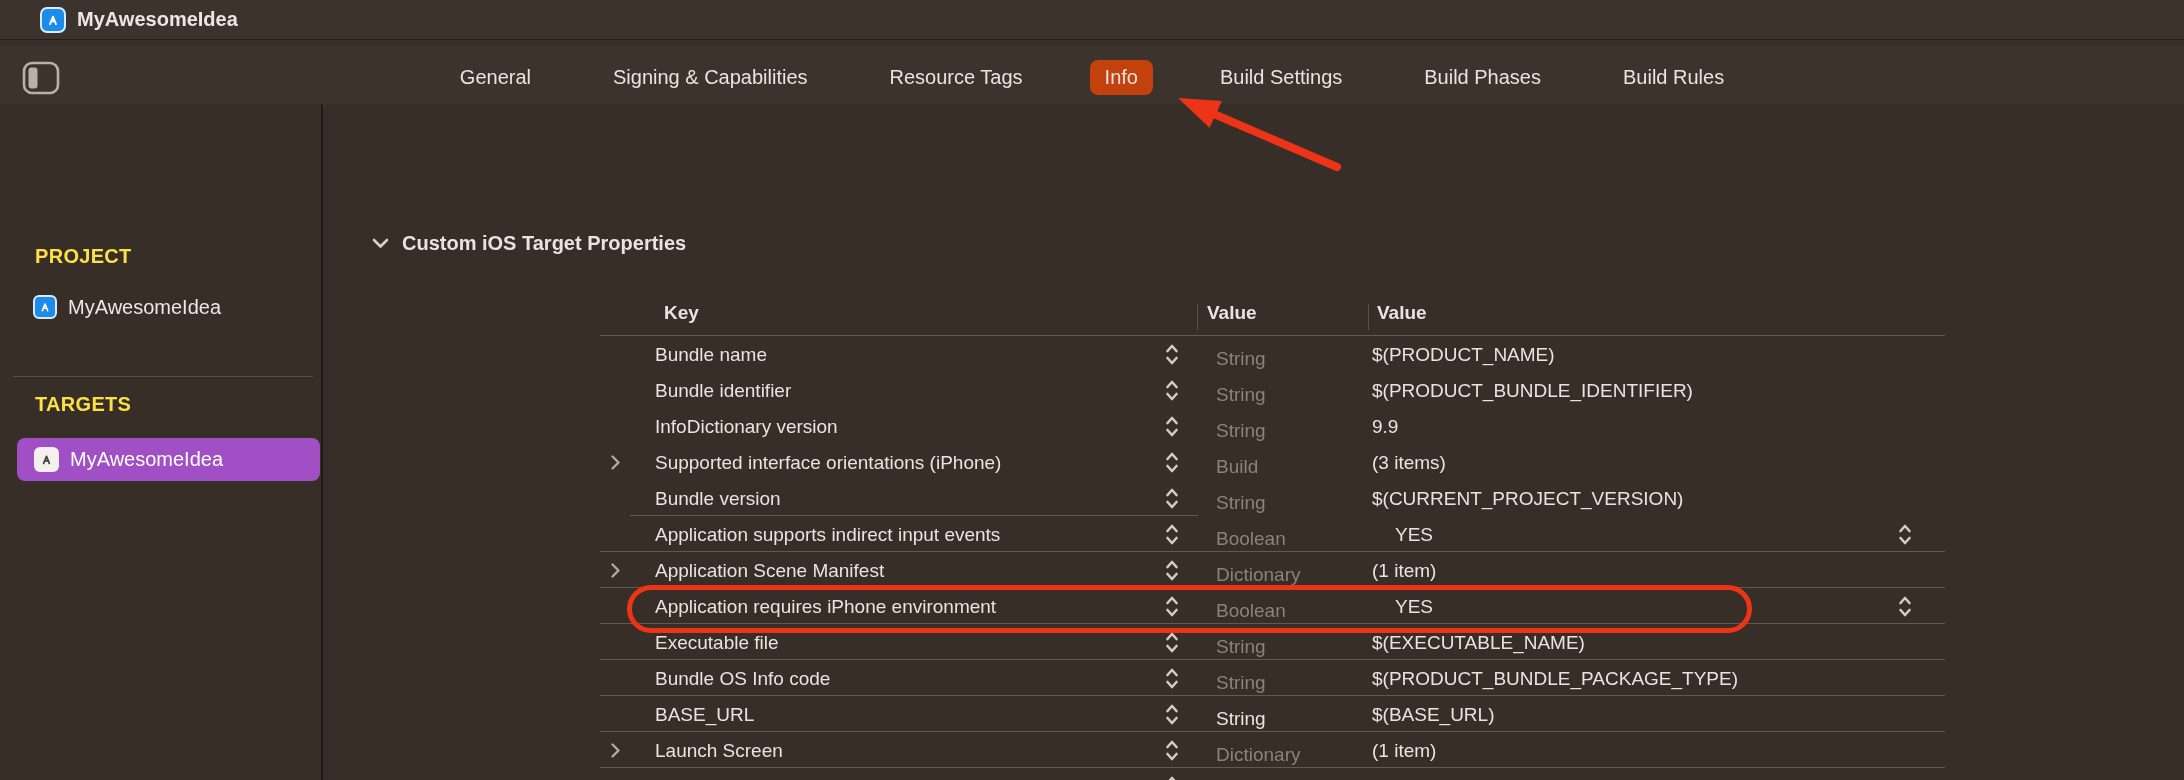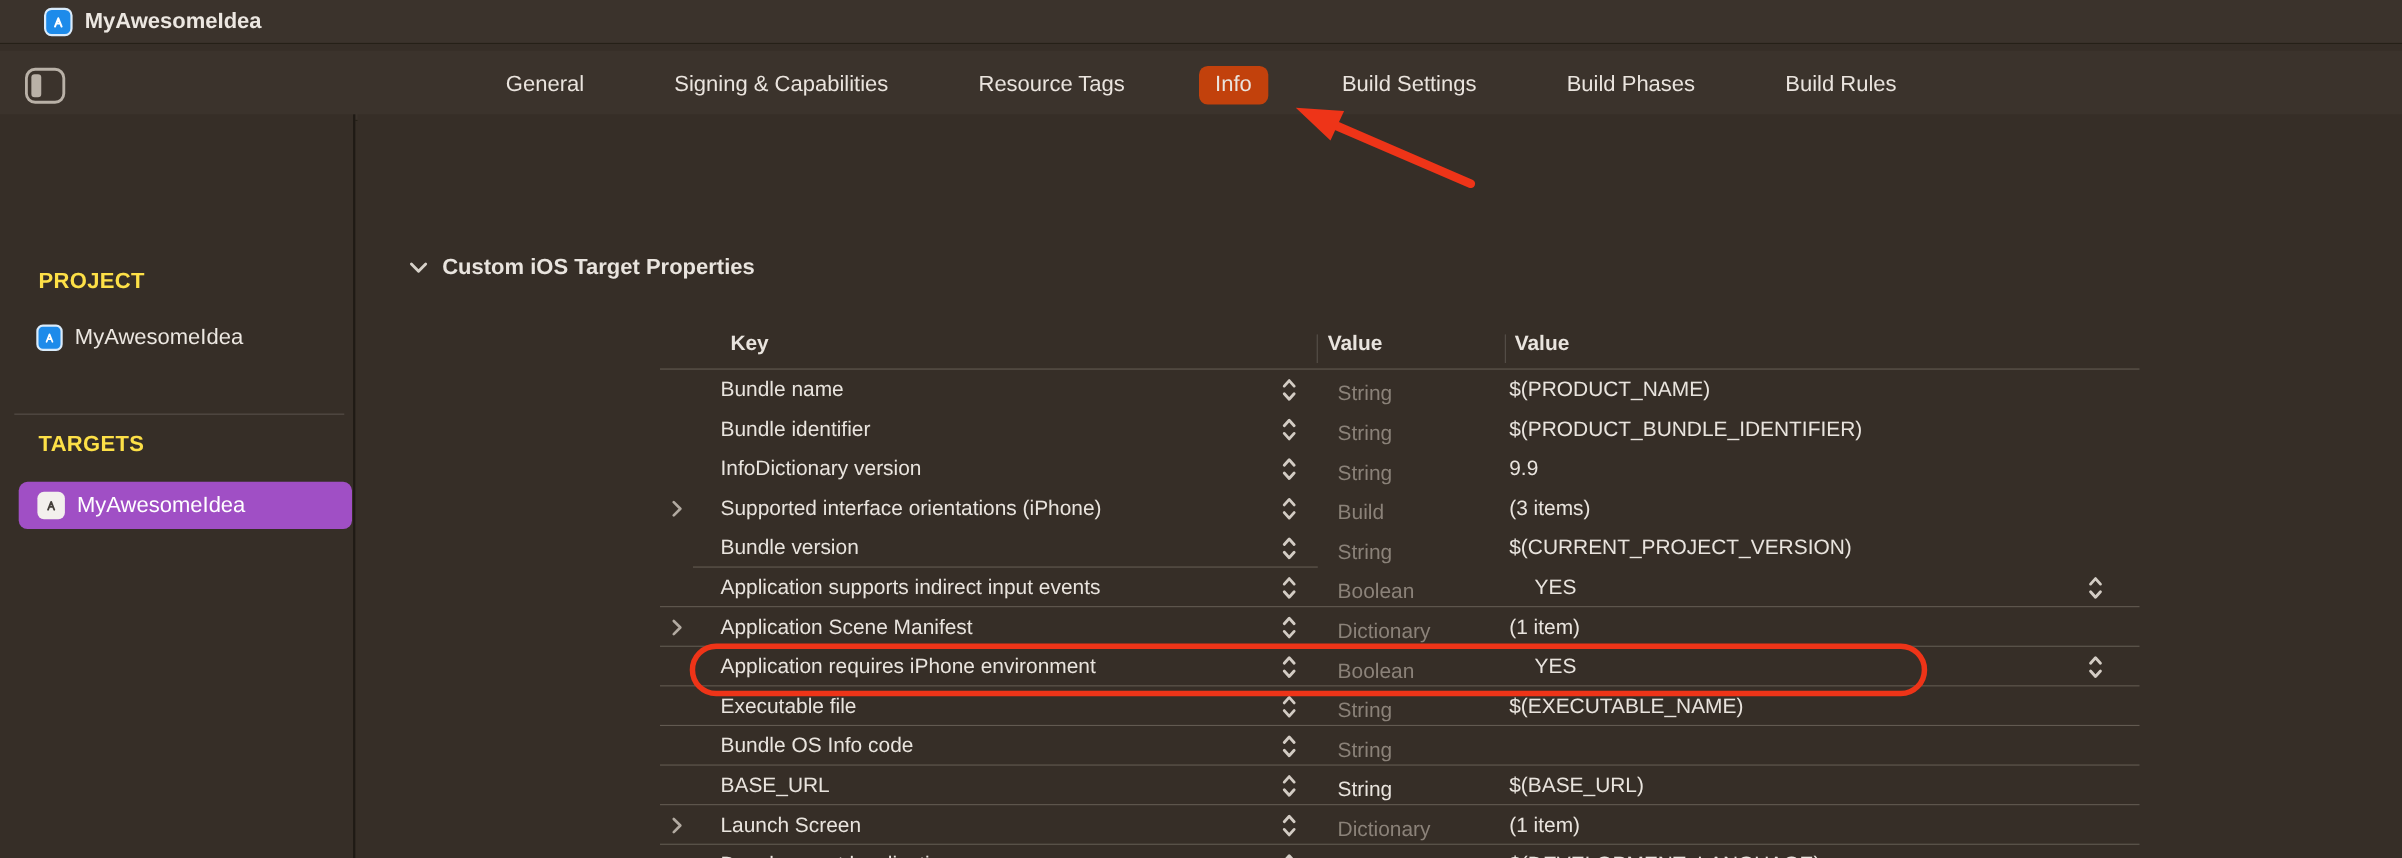--- a/index.html
+++ b/index.html
@@ -278,20 +278,21 @@
         </div>
         <div class="row">
           <span class="key">Bundle OS Info code</span>
           <span class="kstep">
             <svg width="14" height="23" viewBox="0 0 14 23">
               <path d="M2.5 8 L7 3 L11.5 8" stroke="#d3ccc4" stroke-width="2.6" fill="none" stroke-linecap="round" stroke-linejoin="round"></path>
               <path d="M2.5 15 L7 20 L11.5 15" stroke="#d3ccc4" stroke-width="2.6" fill="none" stroke-linecap="round" stroke-linejoin="round"></path>
             </svg>
           </span>
           <span class="type">String</span>
+          <span class="value">$(PRODUCT_BUNDLE_PACKAGE_TYPE)</span>
           <div class="sep full"></div>
         </div>
         <div class="row">
           <span class="key">BASE_URL</span>
           <span class="kstep">
             <svg width="14" height="23" viewBox="0 0 14 23">
               <path d="M2.5 8 L7 3 L11.5 8" stroke="#d3ccc4" stroke-width="2.6" fill="none" stroke-linecap="round" stroke-linejoin="round"></path>
               <path d="M2.5 15 L7 20 L11.5 15" stroke="#d3ccc4" stroke-width="2.6" fill="none" stroke-linecap="round" stroke-linejoin="round"></path>
             </svg>
           </span>

